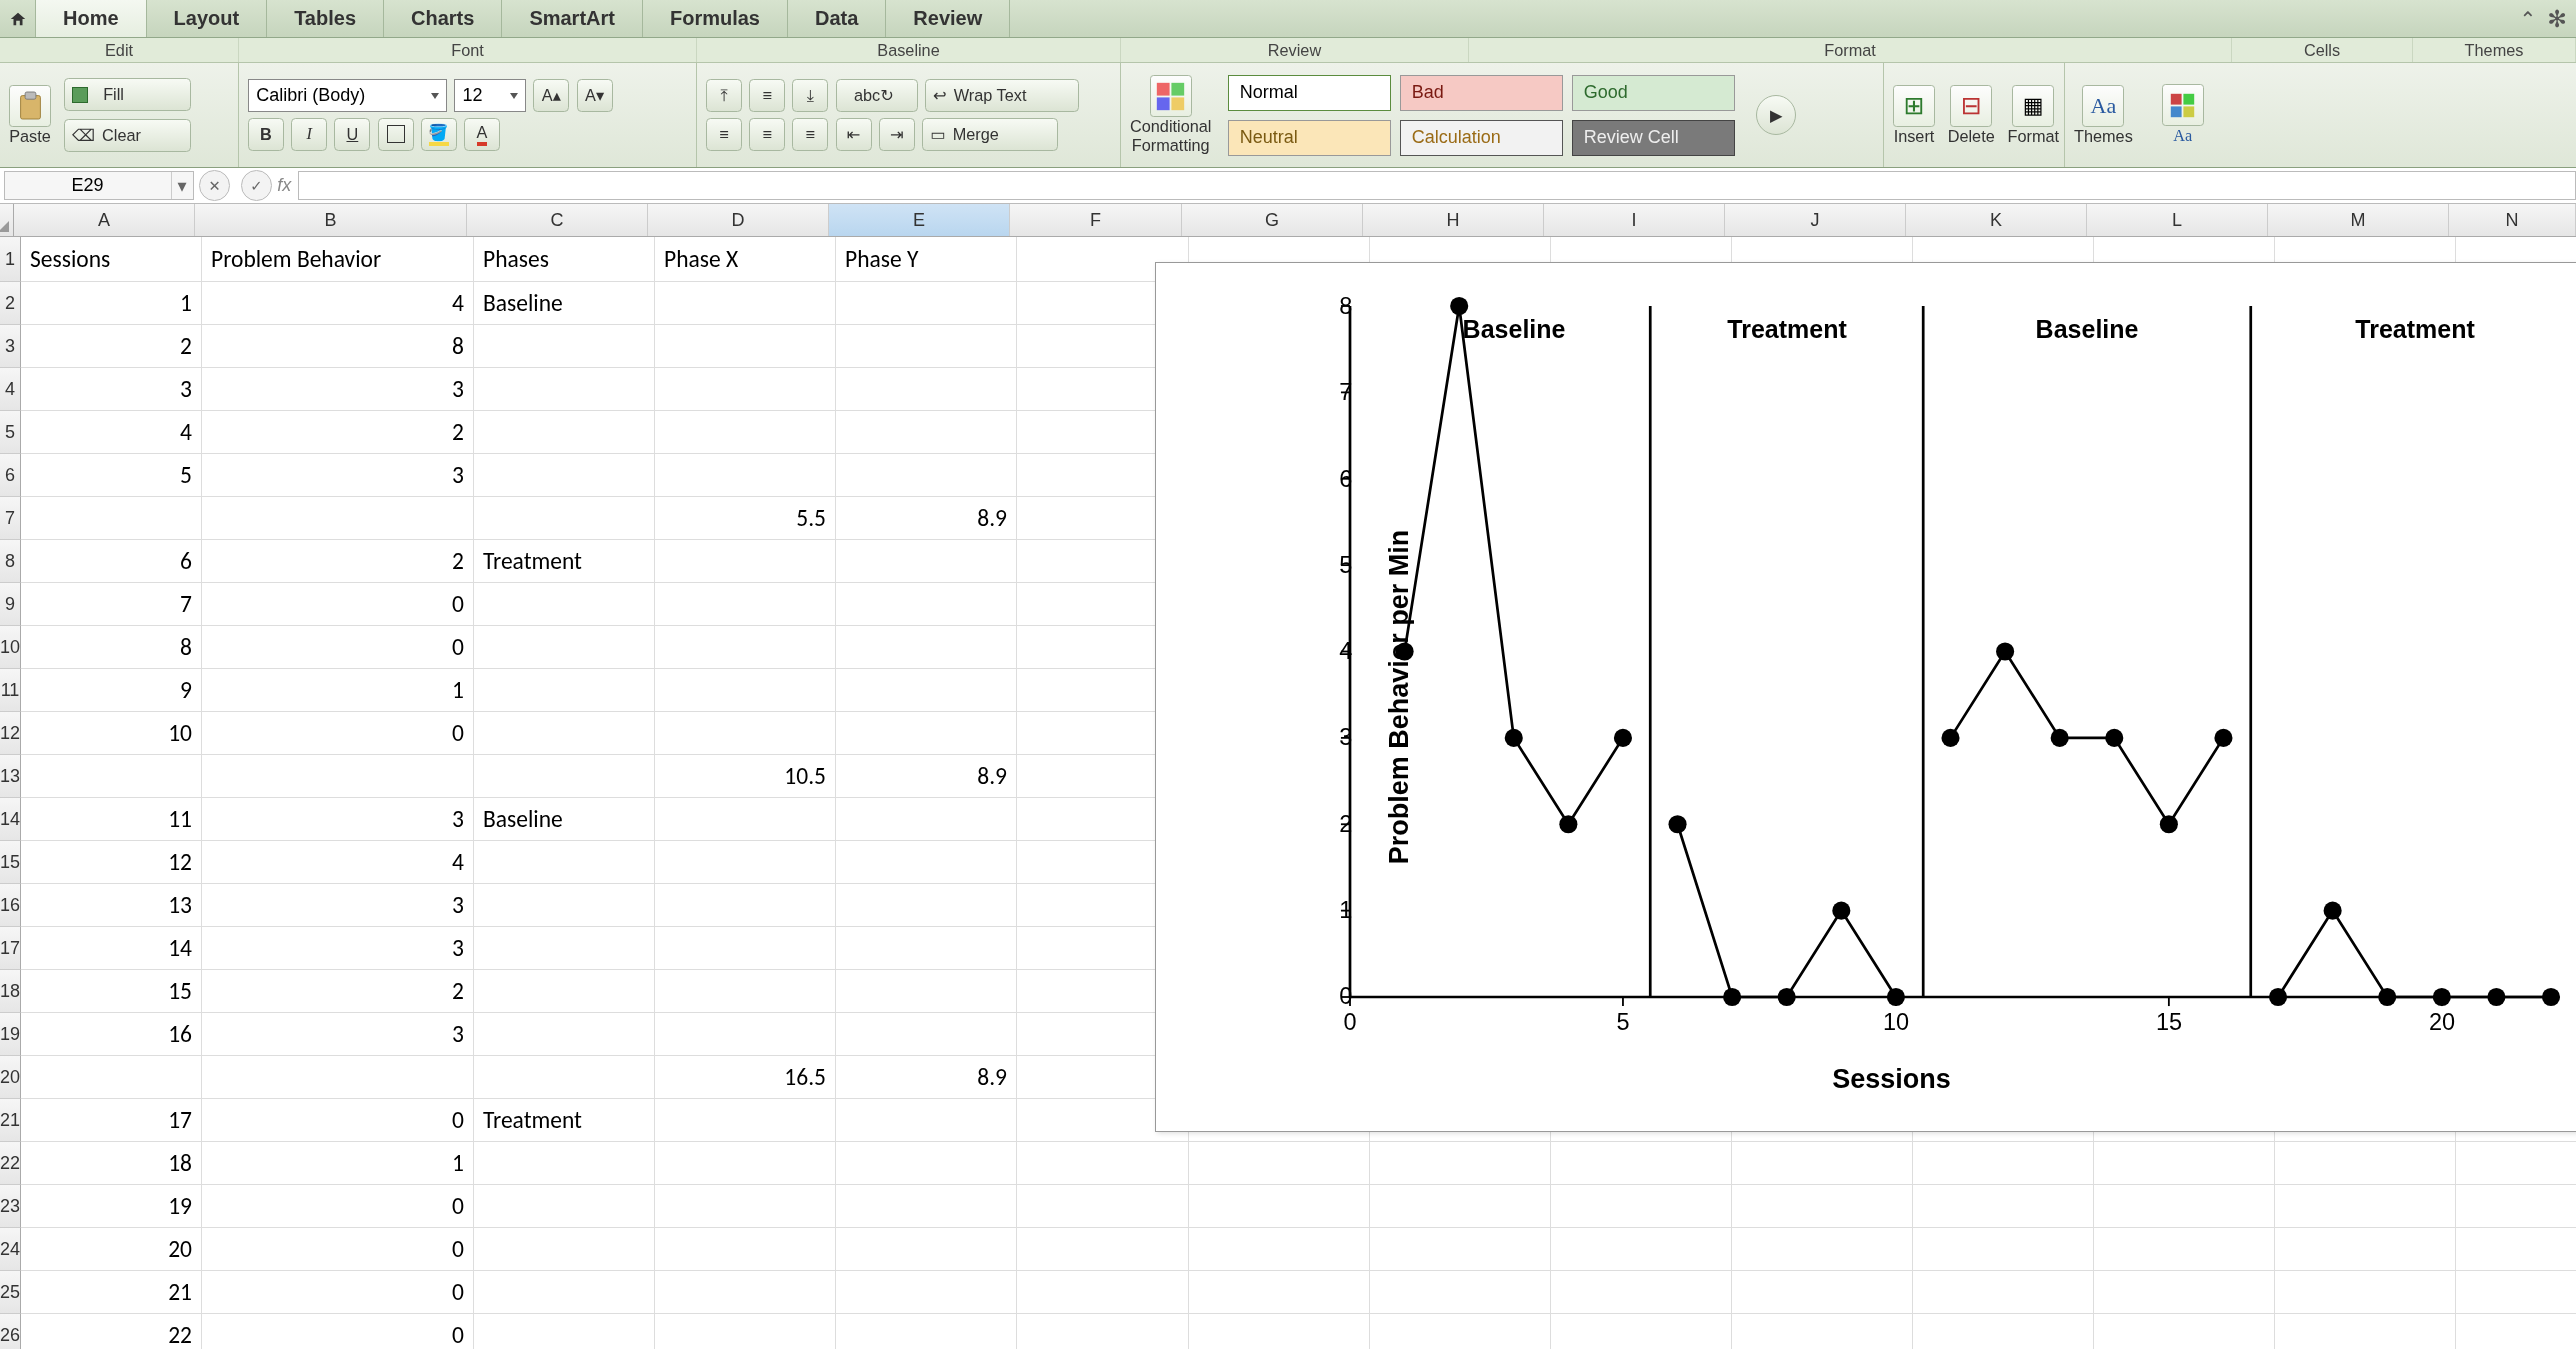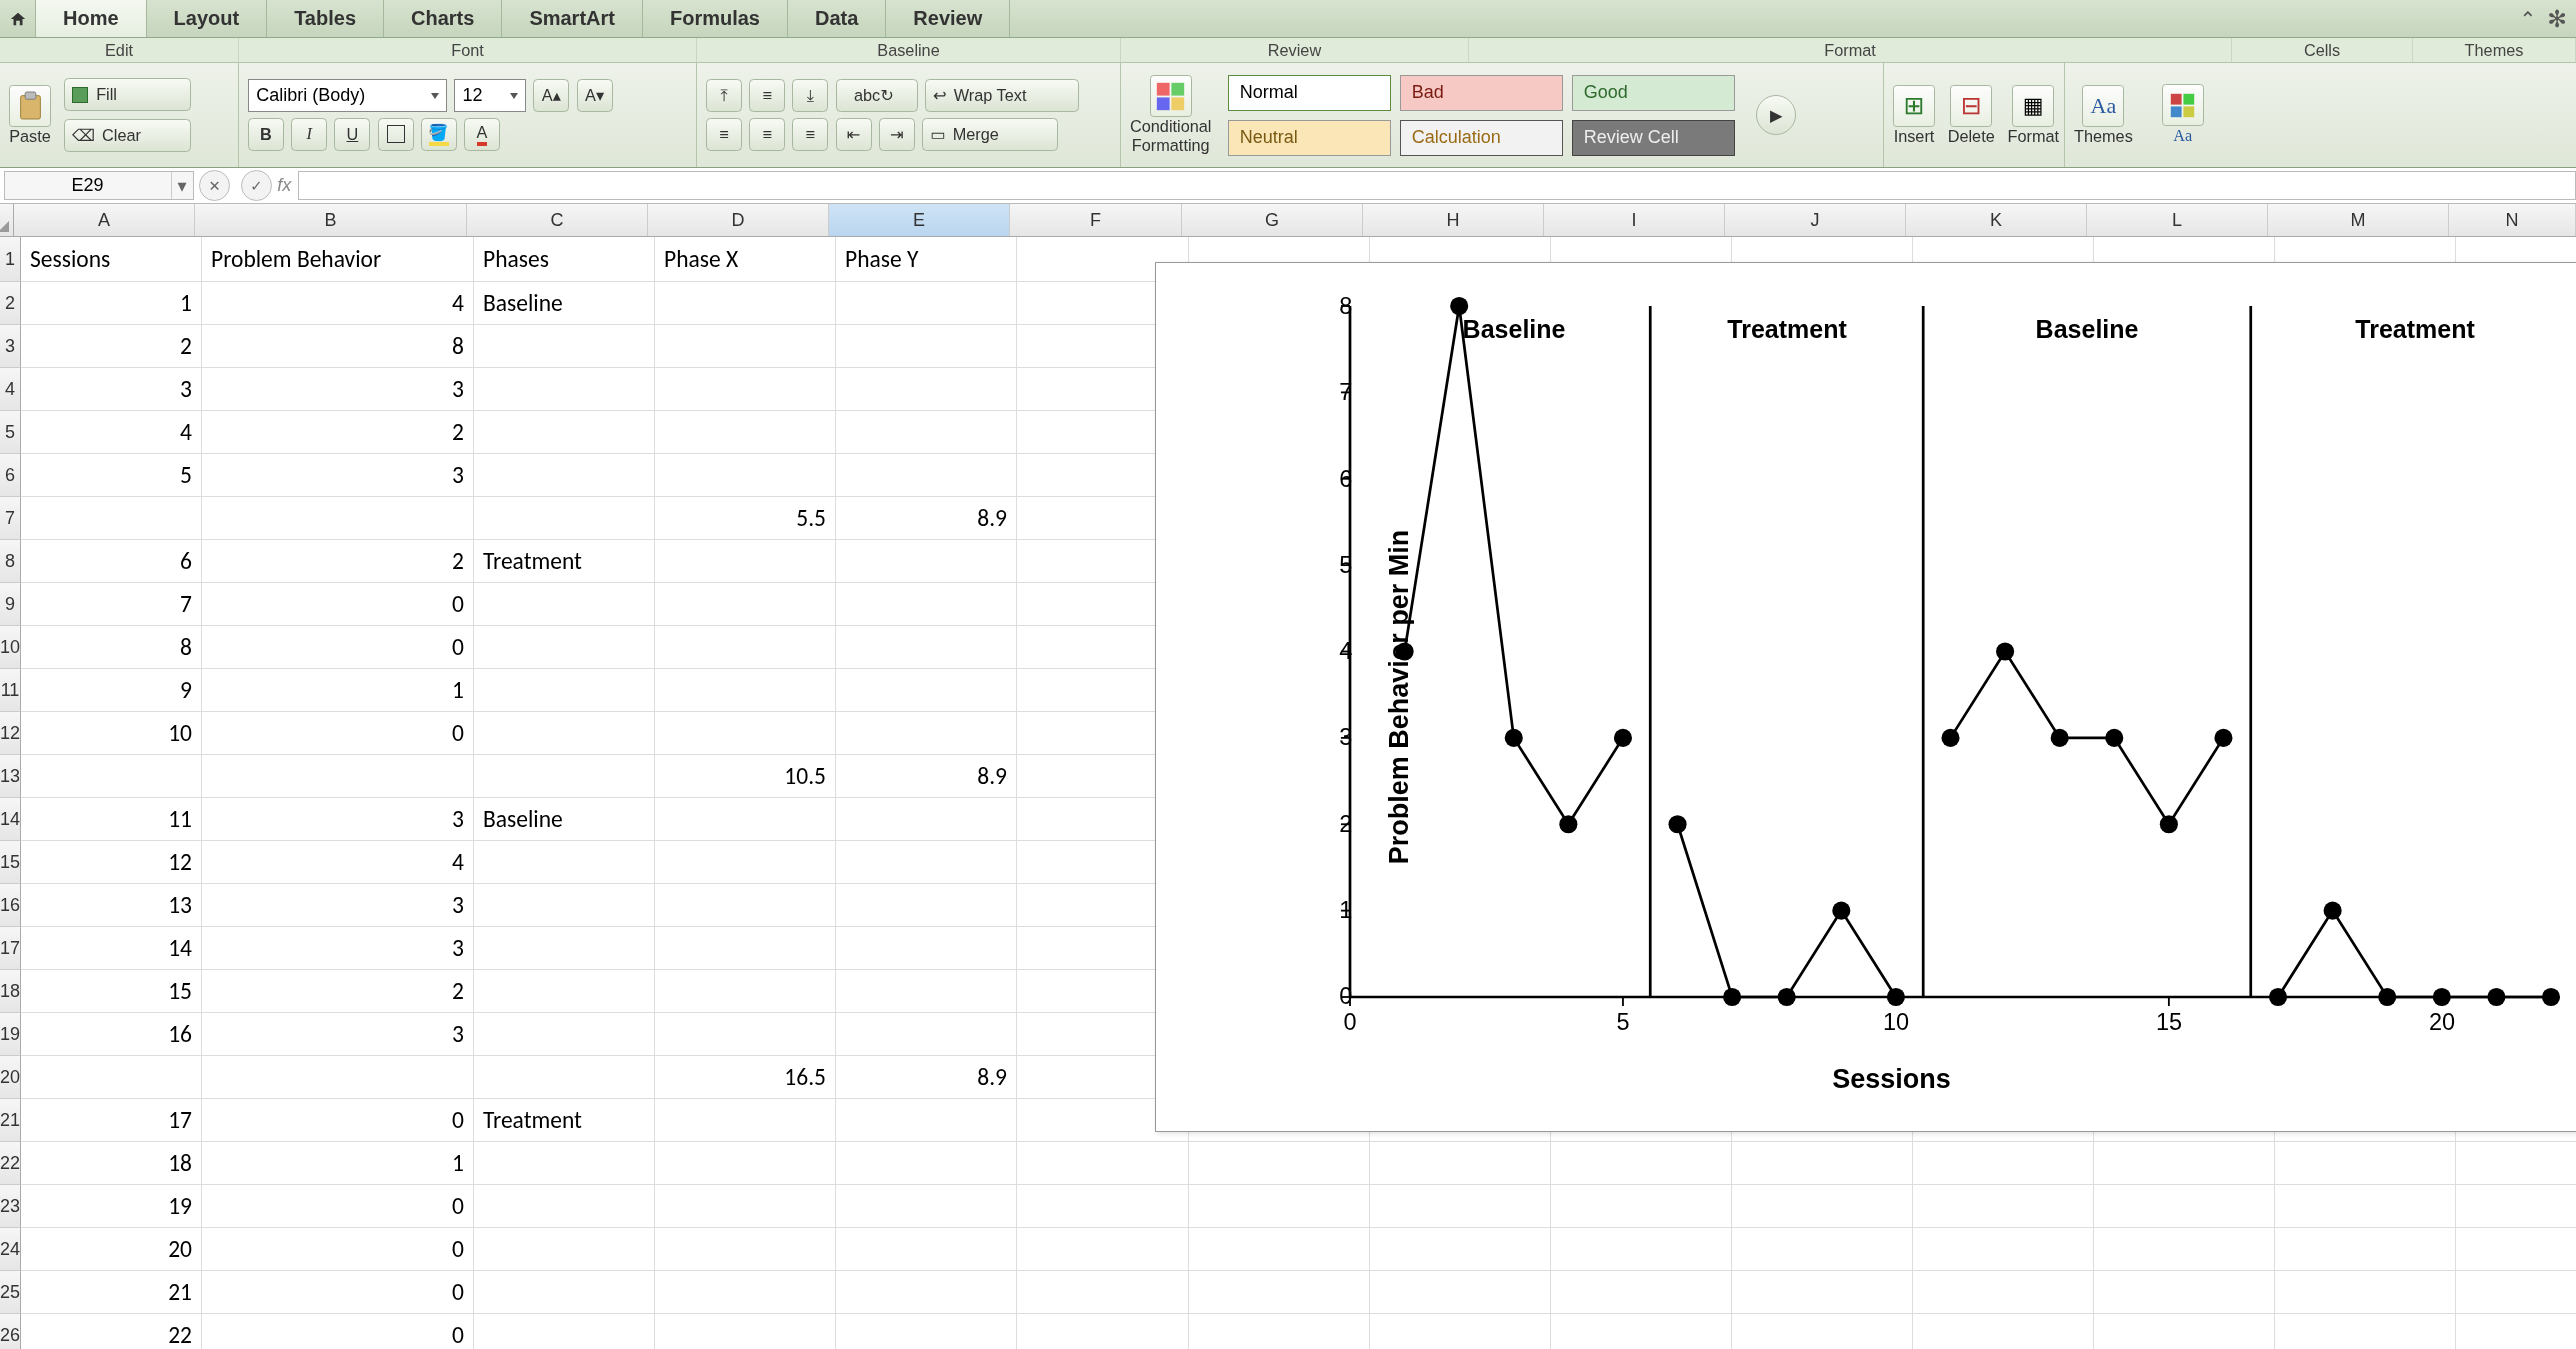--- a/index.html
+++ b/index.html
@@ -118,21 +118,21 @@
       <div style="display:flex;flex-direction:column;align-items:center;">
         <div class="bigicon" data-interactable="true">
           <svg width="27" height="31" viewBox="0 0 30 34">
               <rect x="4" y="6" width="22" height="26" rx="2" fill="#d8b56a" stroke="#9a7a34"></rect>
               <rect x="9" y="2" width="12" height="8" rx="2" fill="#bbb" stroke="#777"></rect>
             </svg>
         </div>
         <span class="stack-label" data-interactable="false">Paste</span>
       </div>
       <div style="display:flex;flex-direction:column;gap:7.2px;">
-        <div class="btn" data-interactable="true" style="width:127px;justify-content:flex-start;gap:8px;">
+        <div class="btn" data-interactable="true" style="width:127px;justify-content:flex-start;gap:15px;">
           <span data-interactable="false" style="width:16.3px;height:16.3px;background:#5a9c5a;border:0.9px solid #2d6a2d;"></span>
           <span data-interactable="false">Fill</span>
           <span style="margin-left:auto;" class="arrow" data-interactable="false"></span>
         </div>
         <div class="btn" data-interactable="true" style="width:127px;justify-content:flex-start;gap:7.2px;">
           <span data-interactable="false">⌫</span>
           <span data-interactable="false">Clear</span>
           <span style="margin-left:auto;" class="arrow" data-interactable="false"></span>
         </div>
       </div>

